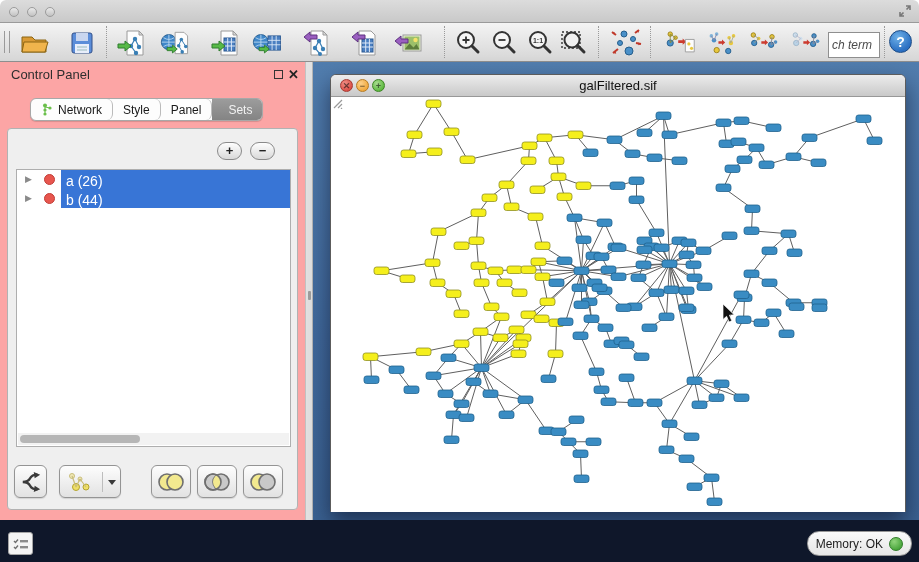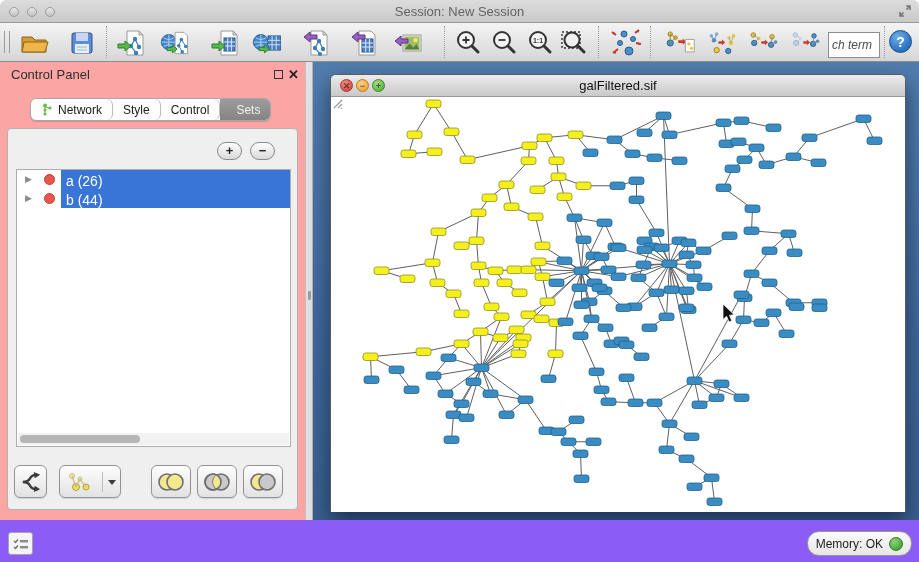--- a/index.html
+++ b/index.html
@@ -73,41 +73,40 @@
   .net-title{position:absolute;left:0;right:0;top:3px;text-align:center;font-size:13px;color:#111;}
   .nlight{position:absolute;top:4px;width:13px;height:13px;border-radius:50%;
     font-size:9px;font-weight:bold;text-align:center;line-height:12px;color:rgba(0,0,0,.55);}
   .nl-close{left:9px;background:radial-gradient(circle at 35% 30%,#f08f86,#da4d44 75%);border:1px solid #a53a33;}
   .nl-min{left:25px;background:radial-gradient(circle at 35% 30%,#fcd089,#f0a73a 75%);border:1px solid #b67b22;}
   .nl-zoom{left:41px;background:radial-gradient(circle at 35% 30%,#a8dc8f,#5cb83e 75%);border:1px solid #3c8524;}
   .net-canvas{position:absolute;left:0;top:22px;width:574px;height:415px;background:#fff;overflow:hidden;}
   .net-canvas svg{position:absolute;left:0;top:0;}
   .grip-br{position:absolute;right:1px;bottom:1px;width:12px;height:12px;}
   
-  .statusbar{position:absolute;left:0;top:520px;width:919px;height:42px;background:#8b5cf6;}
+  .statusbar{position:absolute;left:0;top:520px;width:919px;height:42px;background:#0f172a;}
   .status-left-btn{position:absolute;left:8px;top:12px;width:25px;height:23px;background:#f4f4f4;
     border:1px solid #a5a5a5;border-radius:3px;display:flex;align-items:center;justify-content:center;}
   .memory-btn{position:absolute;right:7px;top:11px;height:25px;padding:0 8px;border:1px solid #979797;
     border-radius:12px;background:linear-gradient(#fafafa,#e6e6e6);display:flex;align-items:center;gap:6px;
     font-size:12px;color:#1c1c1c;}
   .mem-dot{width:14px;height:14px;border-radius:50%;
     background:radial-gradient(circle at 35% 30%,#8fd37a,#47a43a 75%);border:1px solid #2f7d27;}
 </style>
 </head>
 <body>
 
 <div class="stage">
 
   <div class="titlebar">
     <div class="lights">
       <div class="light"></div>
       <div class="light"></div>
       <div class="light"></div>
     </div>
-    <div class="win-title">Session: New Session</div>
     <svg class="resize-tr" viewBox="0 0 14 14">
       <path d="M8 2 L12 2 L12 6 M12 2 L8.5 5.5 M6 12 L2 12 L2 8 M2 12 L5.5 8.5" stroke="#5a5a5a" stroke-width="1.6" fill="none"></path>
     </svg>
   </div>
 
   <div class="toolbar">
     <div class="tb-grip"></div>
 
     <svg class="tbico" style="left:18px" viewBox="0 0 32 32">
       <path d="M4 10 h10 l3 3 h11 v12 H4 z" fill="#d99a35" stroke="#8a6413"></path>
@@ -292,21 +291,21 @@
           <circle cx="9" cy="5" r="1.6" fill="#6abf4b"></circle>
             <circle cx="4" cy="11" r="1.6" fill="#6abf4b"></circle>
           <path d="M4 2.5 V11 M4 4 L9 5" stroke="#6abf4b" stroke-width="1"></path>
         </svg>
         <span>Network</span>
       </div>
       <div class="tab">
         <span>Style</span>
       </div>
       <div class="tab">
-        <span>Control</span>
+        <span>Panel</span>
       </div>
       <div class="tab active">
         <span>Sets</span>
       </div>
     </div>
 
     <div class="cp-box">
       <div class="pm-btn" style="right:55px">+</div>
       <div class="pm-btn" style="right:22px">−</div>
 

